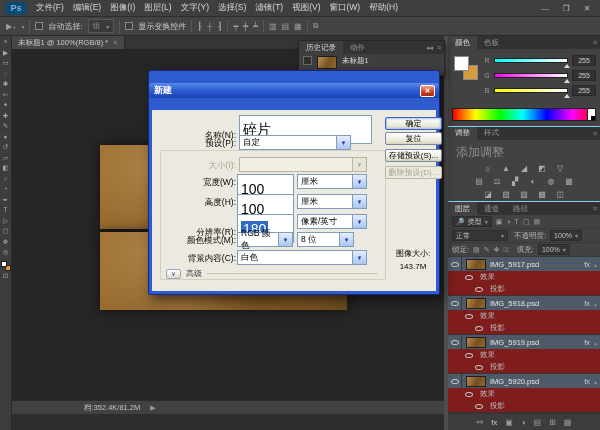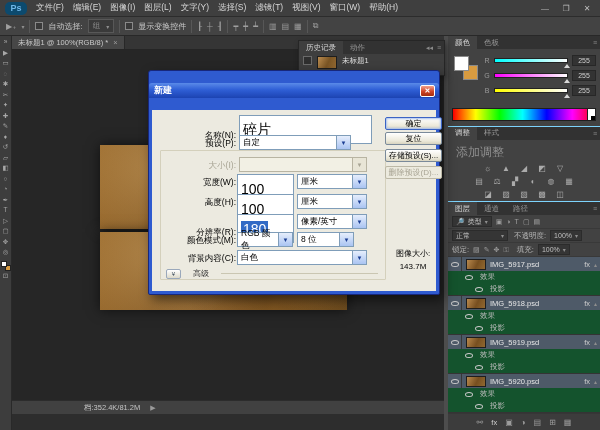--- a/index.html
+++ b/index.html
@@ -92,21 +92,21 @@
 
 
 .sec-layers{flex:1;display:flex;flex-direction:column;border-bottom:none}
 .lp-row{display:flex;align-items:center;gap:4px;height:14px;padding:0 4px;font-size:7.5px;color:#b5b5b5;border-bottom:1px solid #393939;flex:none}
 .dd-dark{background:#353535;border:1px solid #2b2b2b;color:#c0c0c0;display:flex;align-items:center;gap:3px;padding:0 3px;height:11px;font-size:7px}
 .arrow{color:#8e8e8e;font-size:6px}
 .lk-ico{color:#9d9d9d;font-size:7px}
 .layer-list{flex:1;overflow:hidden;background:#3f3f3f}
 .lgroup{border-bottom:1px solid #343434}
 .lmain{display:flex;align-items:center;gap:4px;height:14px;background:#4e5a68;font-size:7.5px;color:#e6e6e6;padding-right:3px}
-.lsub{display:flex;align-items:center;gap:4px;height:12px;font-size:7.5px;color:#bdbdbd;background:#14532d;padding-right:8px}
+.lsub{display:flex;align-items:center;gap:4px;height:12px;font-size:7.5px;color:#bdbdbd;background:#7f1d1d;padding-right:8px}
 .eyecell{width:14px;align-self:stretch;display:flex;align-items:center;justify-content:center;border-right:1px solid #383838;flex:none}
 .eye{width:8px;height:5px;border:1px solid #c8c8c8;border-radius:50%;display:inline-block}
 .lthumb{width:20px;height:11px;border:1px solid #1e1e1e;flex:none;background:linear-gradient(115deg,#b9894d,#774f20 55%,#916931)}
 .lname{flex:1;overflow:hidden;white-space:nowrap}
 .fx{color:#cfcfcf;font-size:7.5px}
 .ind1{margin-left:14px}.ind2{margin-left:24px}
 .lp-bottom{height:17px;border-top:1px solid #363636;display:flex;align-items:center;justify-content:center;gap:8px;color:#9c9c9c;font-size:8px;flex:none;background:#3c3c3c}
 
 
 .dialog{position:absolute;left:148px;top:70px;width:292px;background:#2f5bd0;border:1px solid #17277d;border-radius:3px 3px 2px 2px;padding:0 3px 3px;box-shadow:4px 5px 12px rgba(0,0,0,.55);z-index:20}
@@ -118,21 +118,21 @@
 .xpinput{position:absolute;height:29px;background:#fff;border:1px solid #7f9db9;font-size:14px;color:#000;display:flex;align-items:center;padding:0 3px}
 .selval{background:#316ac5;color:#fff;padding:0 2px}
 .xpdd{position:absolute;height:15px;background:#fff;border:1px solid #7f9db9;font-size:8.5px;color:#000;display:flex;align-items:center;padding:0 16px 0 3px}
 .xpdd .ddbtn{position:absolute;right:0;top:0;bottom:0;width:14px;background:linear-gradient(#e6eefc,#aac4f2);border-left:1px solid #7f9db9;color:#1c3f94;font-size:6px;display:flex;align-items:center;justify-content:center}
 .xpdd.dis{background:#f2f0e4;border-color:#b8b4a2}
 .xpdd.dis .ddbtn{background:#e8e5d6;color:#a8a494;border-left-color:#b8b4a2}
 .xpbtn{position:absolute;left:233px;width:57px;height:13px;background:linear-gradient(#ffffff,#ece9da 70%,#d8d4c0);border:1px solid #7a8a9a;border-radius:2px;font-size:8px;color:#000;display:flex;align-items:center;justify-content:center}
 .xpbtn.primary{border-color:#3a63c4;box-shadow:0 0 2px 1px #a8c0ec inset}
 .xpbtn.disb{color:#a8a494;border-color:#bcb8a6;background:#eceade}
 .groupbox{position:absolute;left:8px;top:40px;width:226px;height:130px;border:1px solid #d4d0bc;border-radius:1px}
-.adv{position:absolute;left:14px;top:158px;width:212px;display:flex;align-items:center;gap:12px;font-size:8px;color:#333}
+.adv{position:absolute;left:14px;top:158px;width:212px;display:flex;align-items:center;gap:5px;font-size:8px;color:#333}
 .adv-btn{width:15px;height:10px;border:1px solid #9aa8bb;border-radius:2px;background:linear-gradient(#fff,#dcd9ca);font-size:6px;color:#345;display:flex;align-items:center;justify-content:center}
 .adv-line{flex:1;height:1px;background:#cac6b2}
 .imgsize{position:absolute;left:231px;width:60px;text-align:center;font-size:8px;color:#000}
 </style>
 </head>
 <body>
 
 <div class="app">
 
   <div class="menubar">

